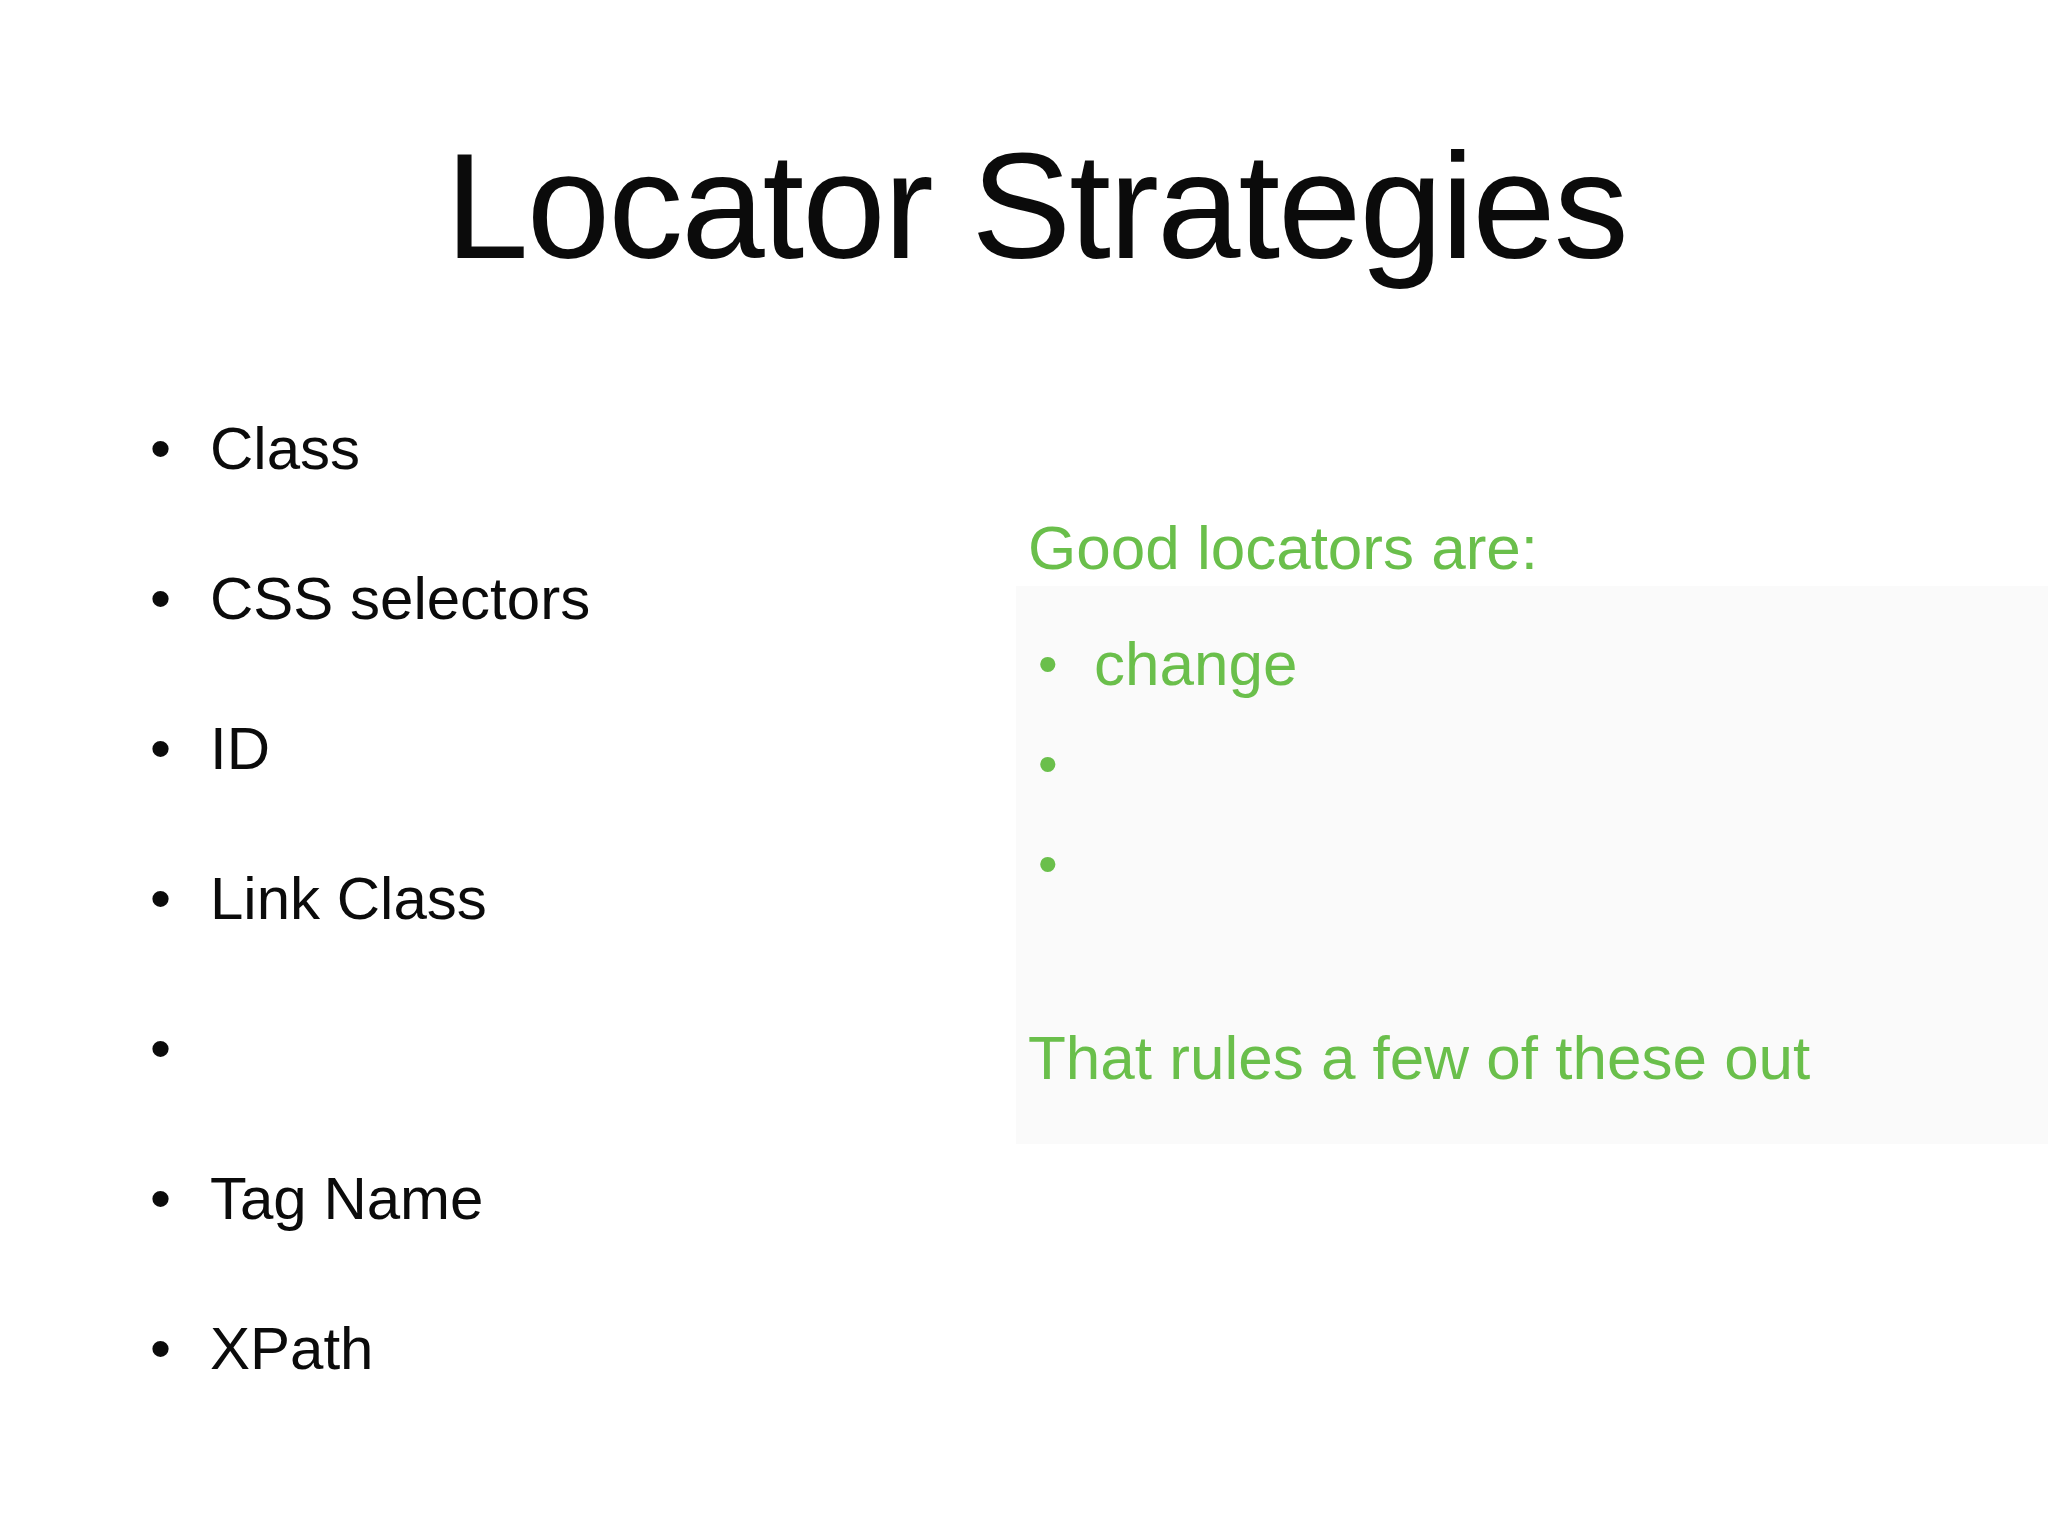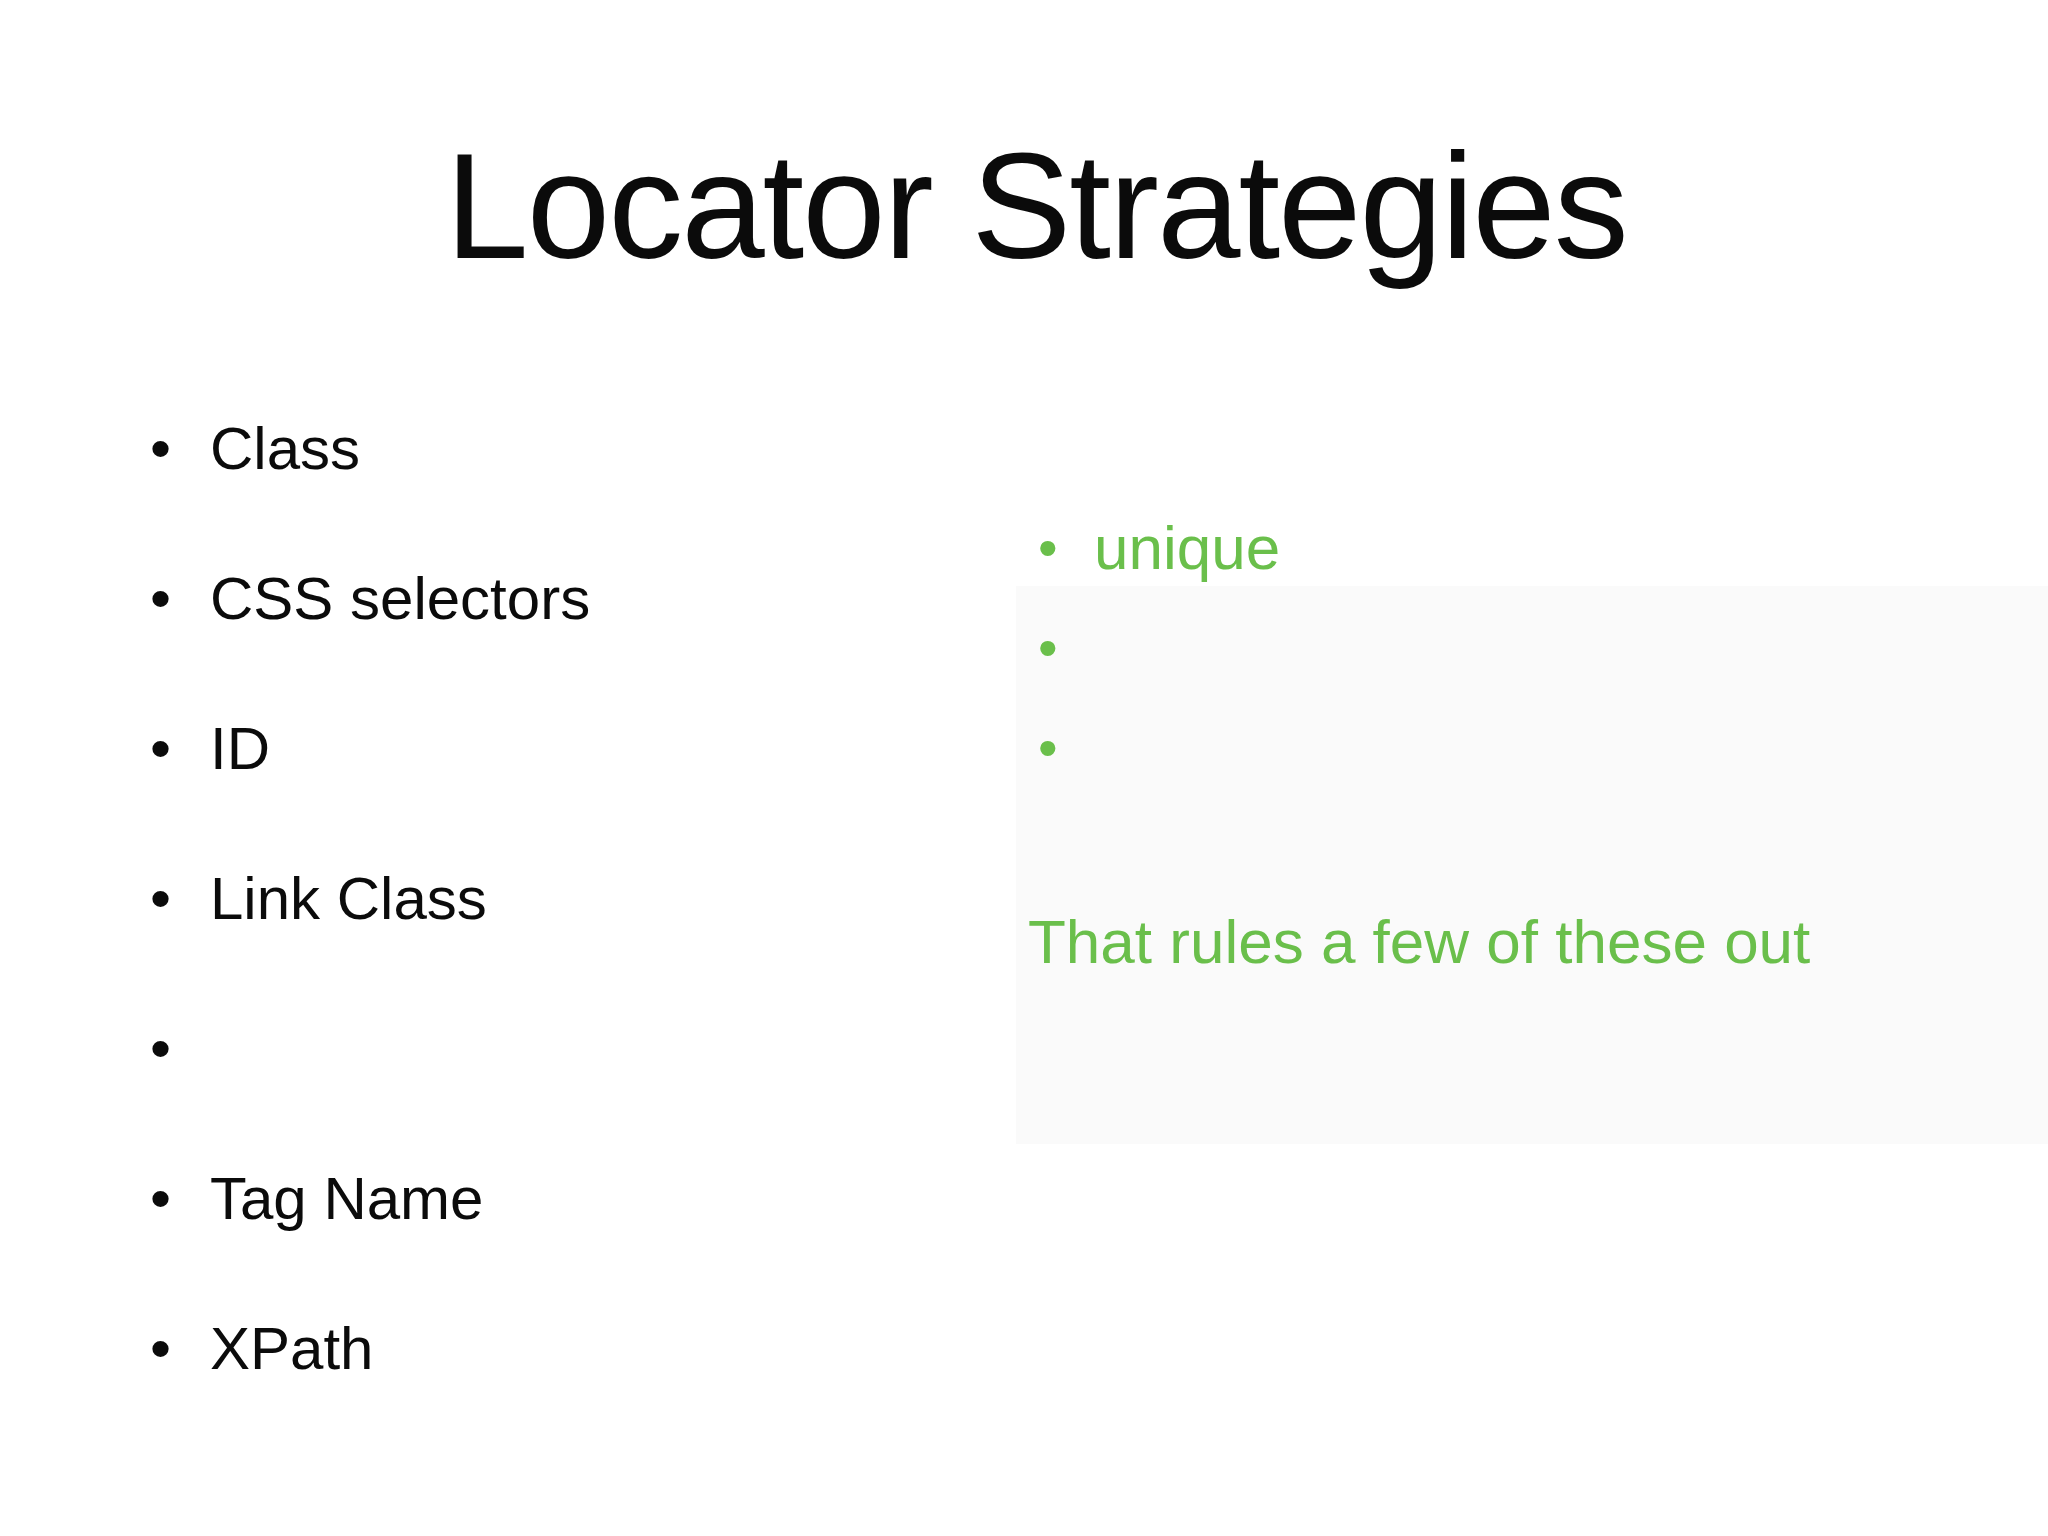--- a/index.html
+++ b/index.html
@@ -120,24 +120,25 @@
       <span class="bullet">•</span>
       <span>Tag Name</span>
     </li>
     <li>
       <span class="bullet">•</span>
       <span>XPath</span>
     </li>
   </ul>
 
   <div class="right-panel">
+    <div class="heading">Good locators are:</div>
     <ul class="green-list">
       <li>
         <span class="bullet">•</span>
-        <span>unique</span>
+        <span>change</span>
       </li>
       <li>
         <span class="bullet">•</span>
       </li>
       <li>
         <span class="bullet">•</span>
       </li>
     </ul>
     <div class="note">That rules a few of these out</div>
   </div>

